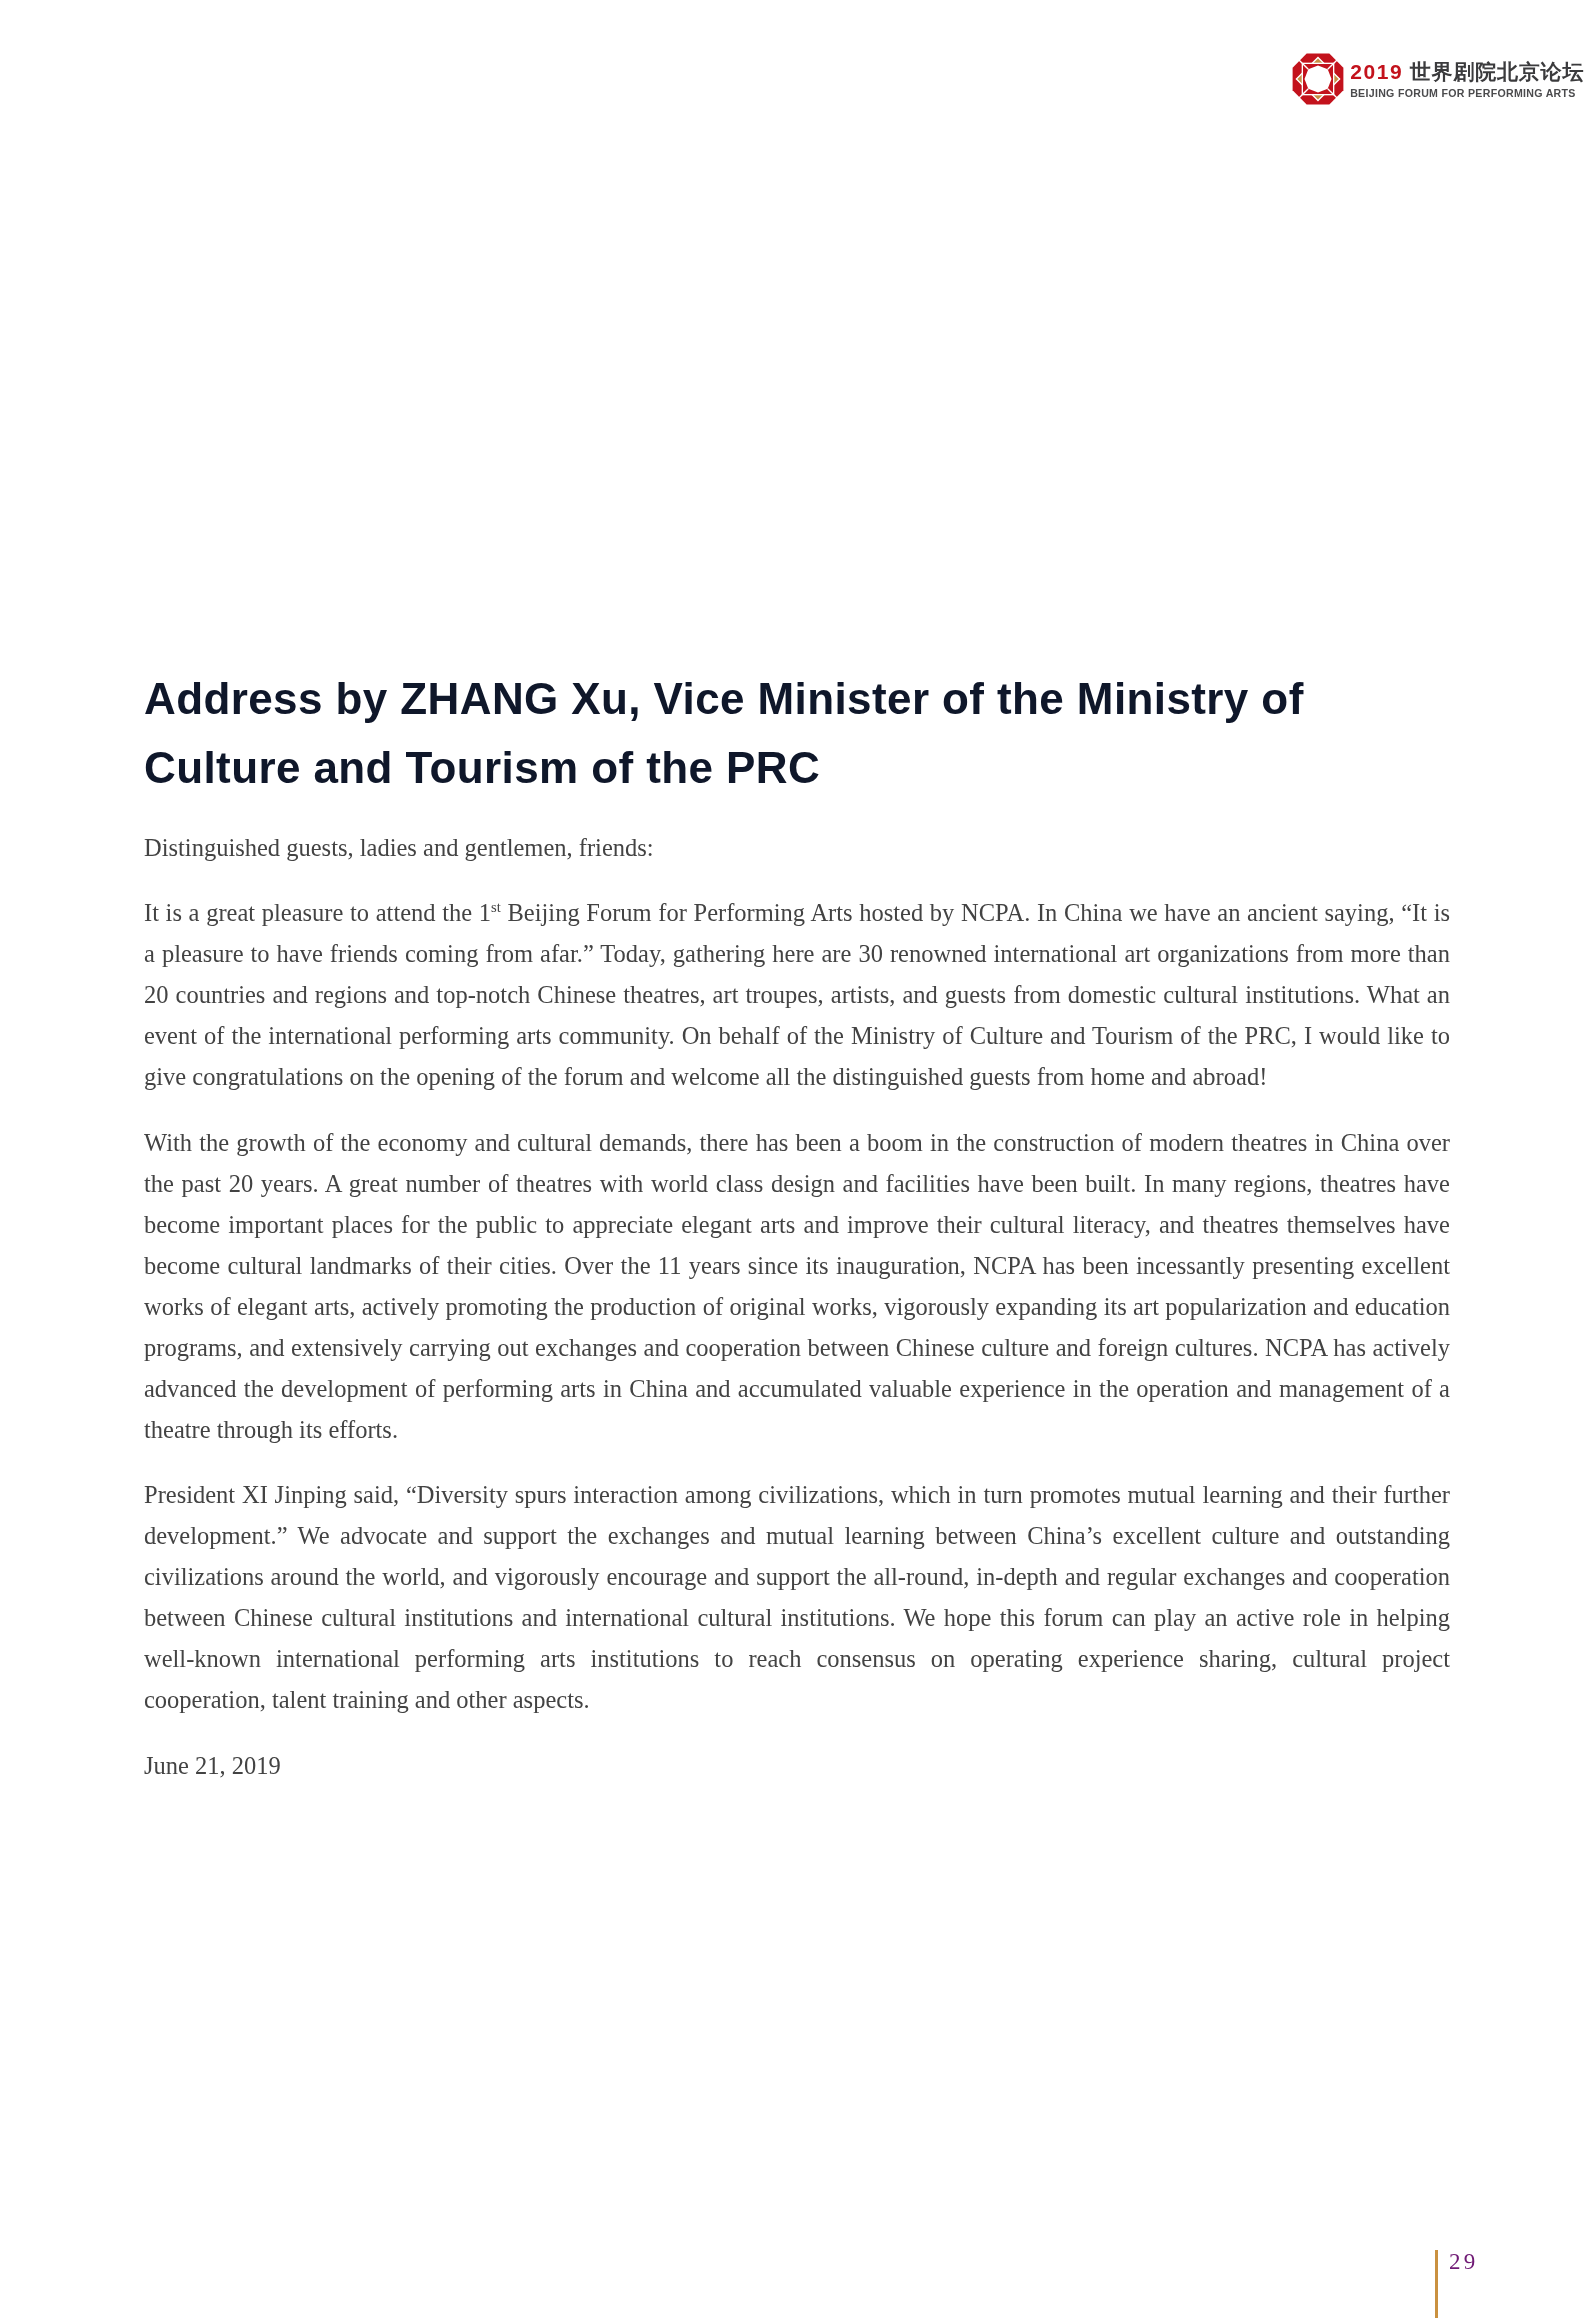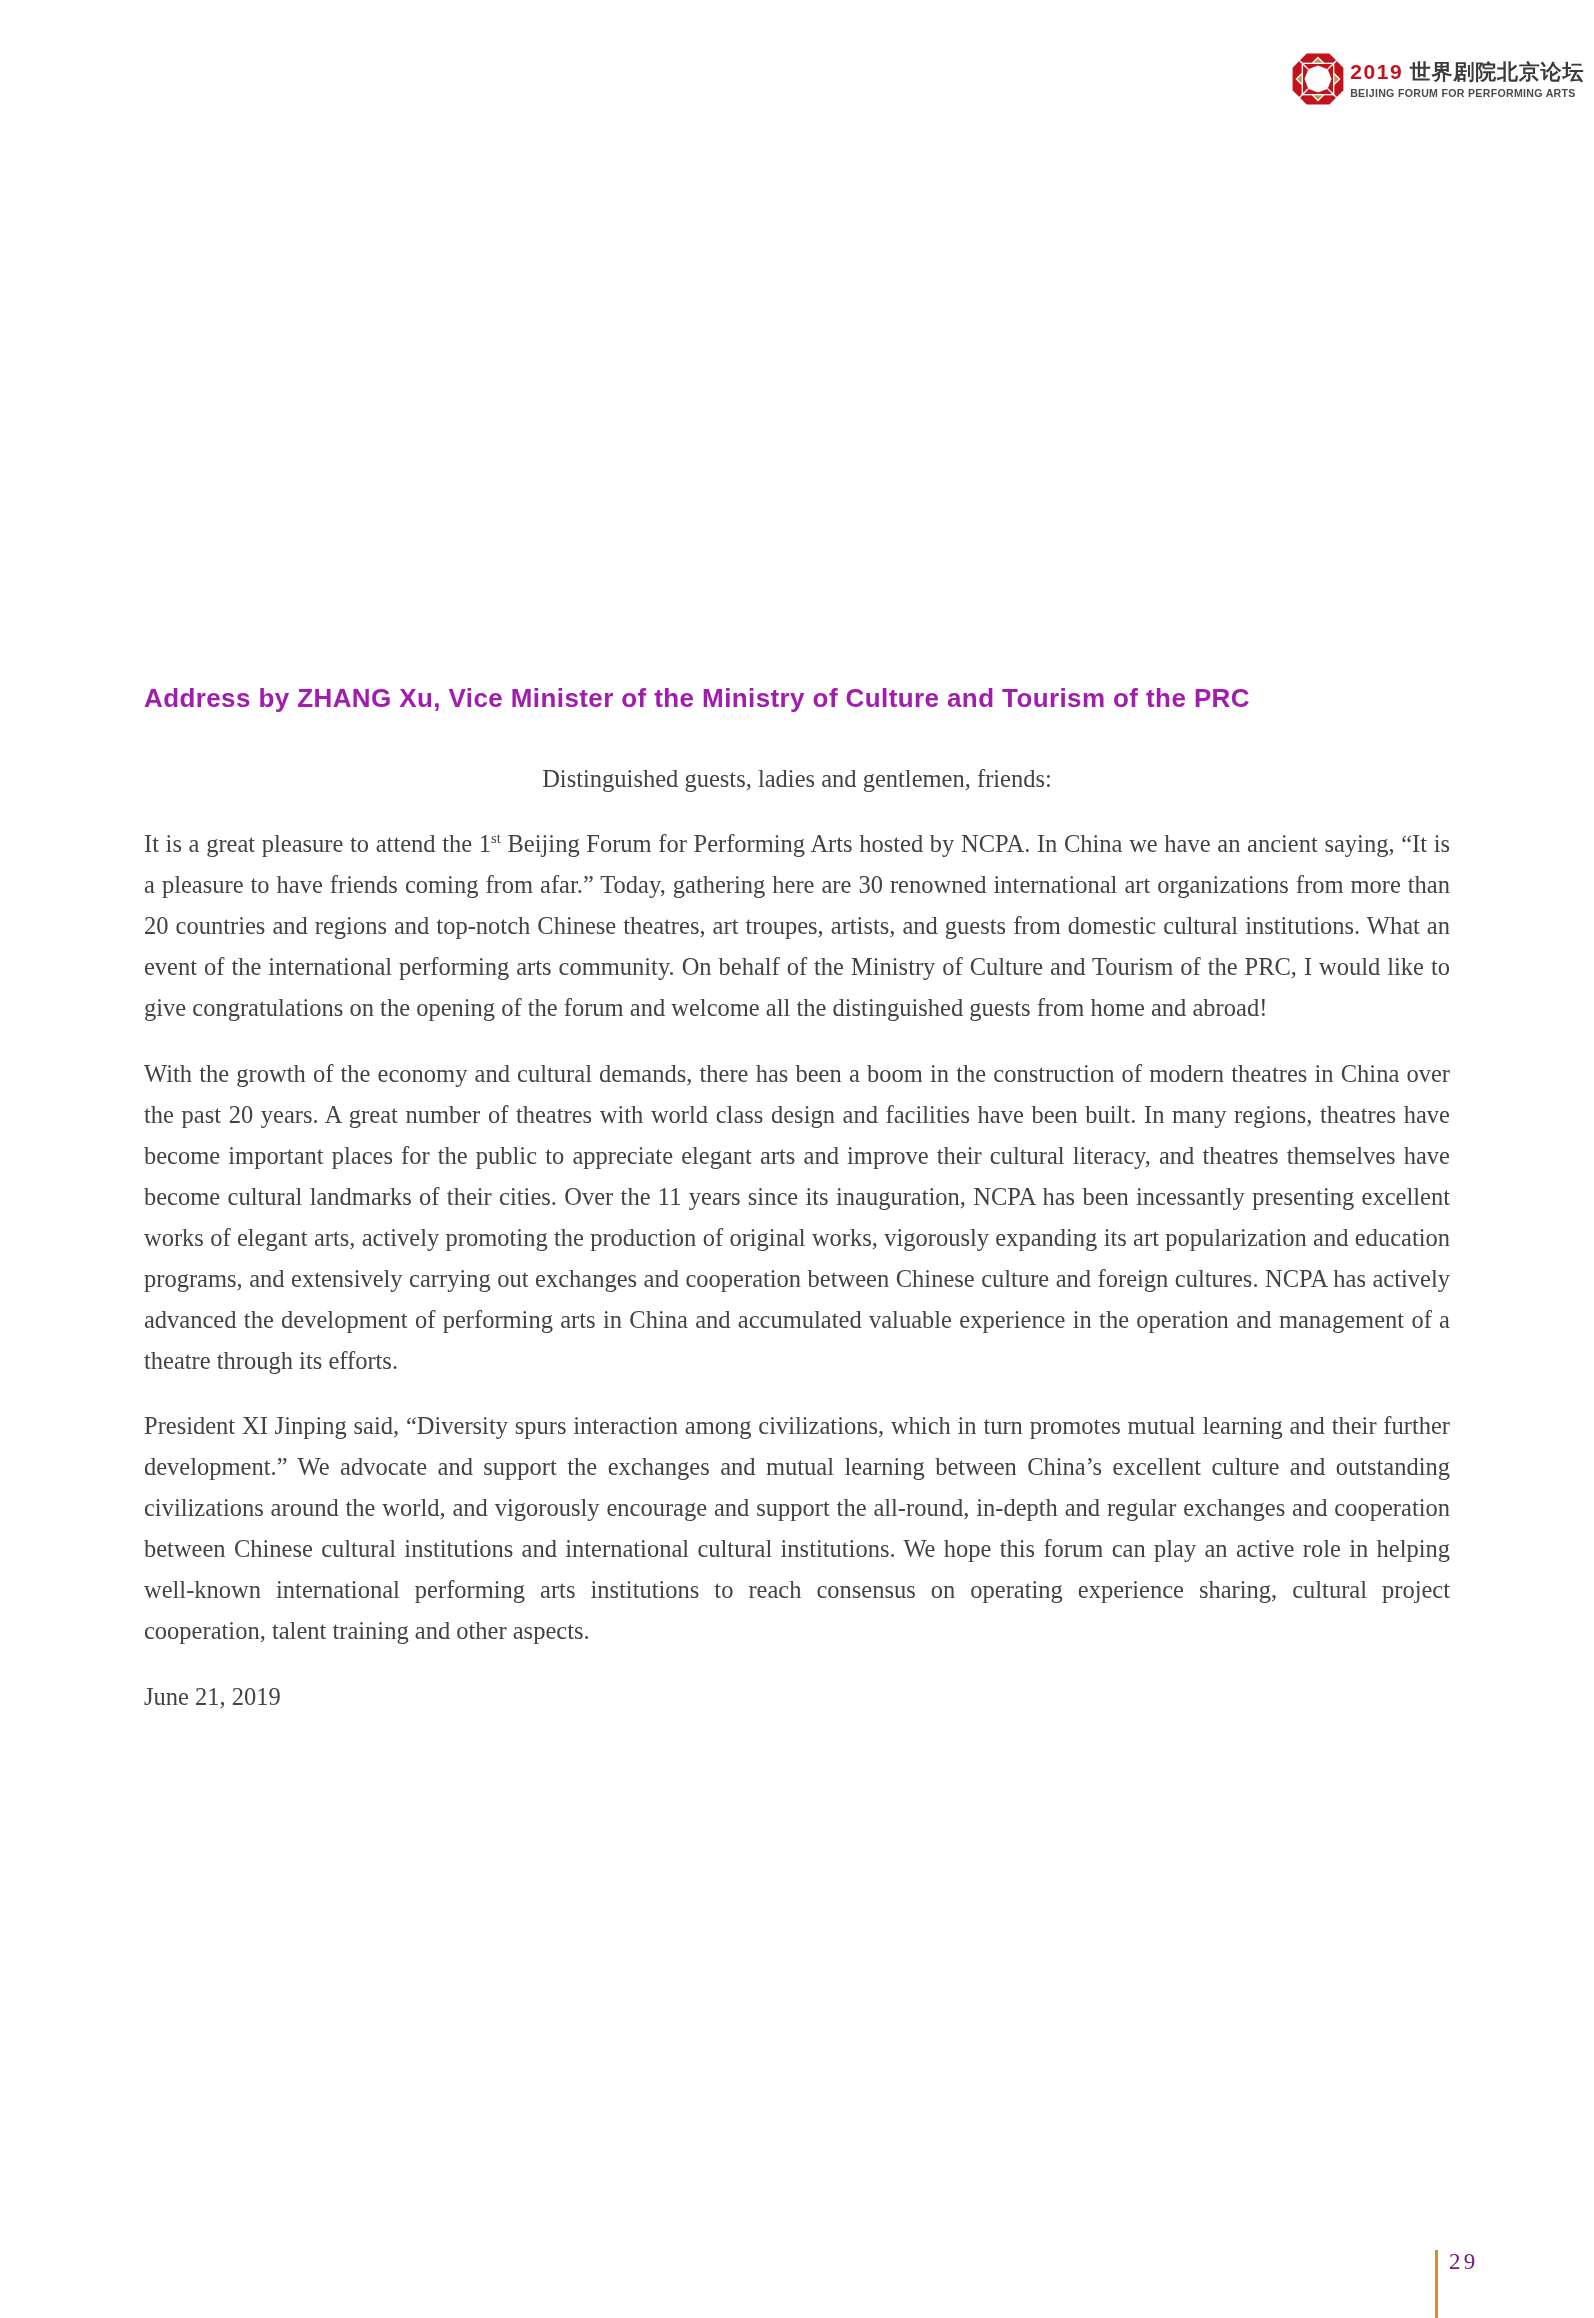--- a/index.html
+++ b/index.html
@@ -46,31 +46,30 @@
     position: absolute;
     left: 144px;
     width: 1306px;
     top: 664px;
   }
   .article h1 {
     margin: 0 0 24.5px 0;
     max-width: 1194px;
     font-family: "Liberation Sans", sans-serif;
     font-weight: 700;
-    font-size: 26px;
+    font-size: 44px;
     line-height: 69px;
-    color: #a21caf;
+    color: #0f172a;
     letter-spacing: 0.4px;
   }
   .article p {
     margin: 0 0 24.5px 0;
     font-size: 24.5px;
     line-height: 41px;
     color: #434343;
-    text-align: center;
   }
   .article p.justified { text-align: justify; }
   .article sup {
     font-size: 0.6em;
     line-height: 0;
     vertical-align: super;
   }
   .date-line {
     margin-top: 12.3px;
     font-size: 24.5px;

